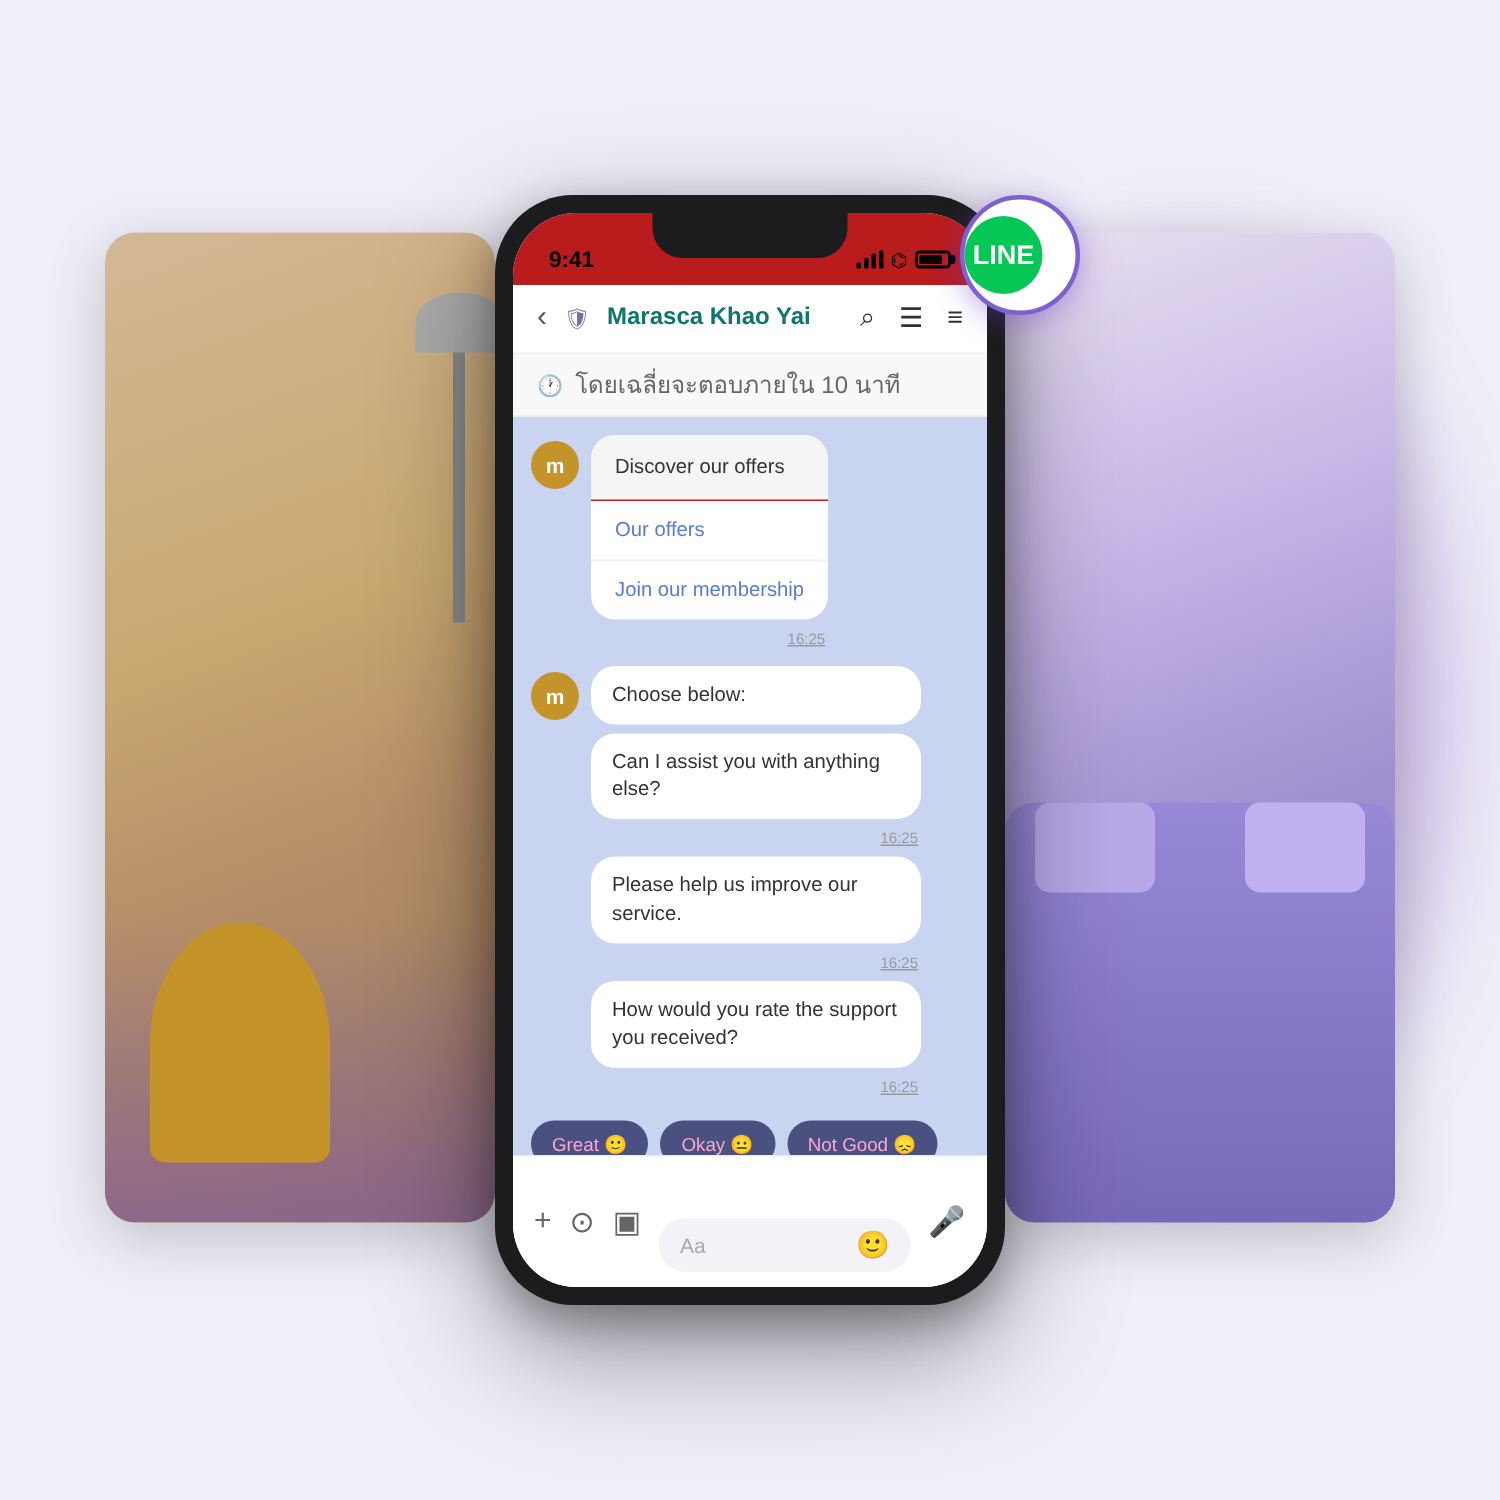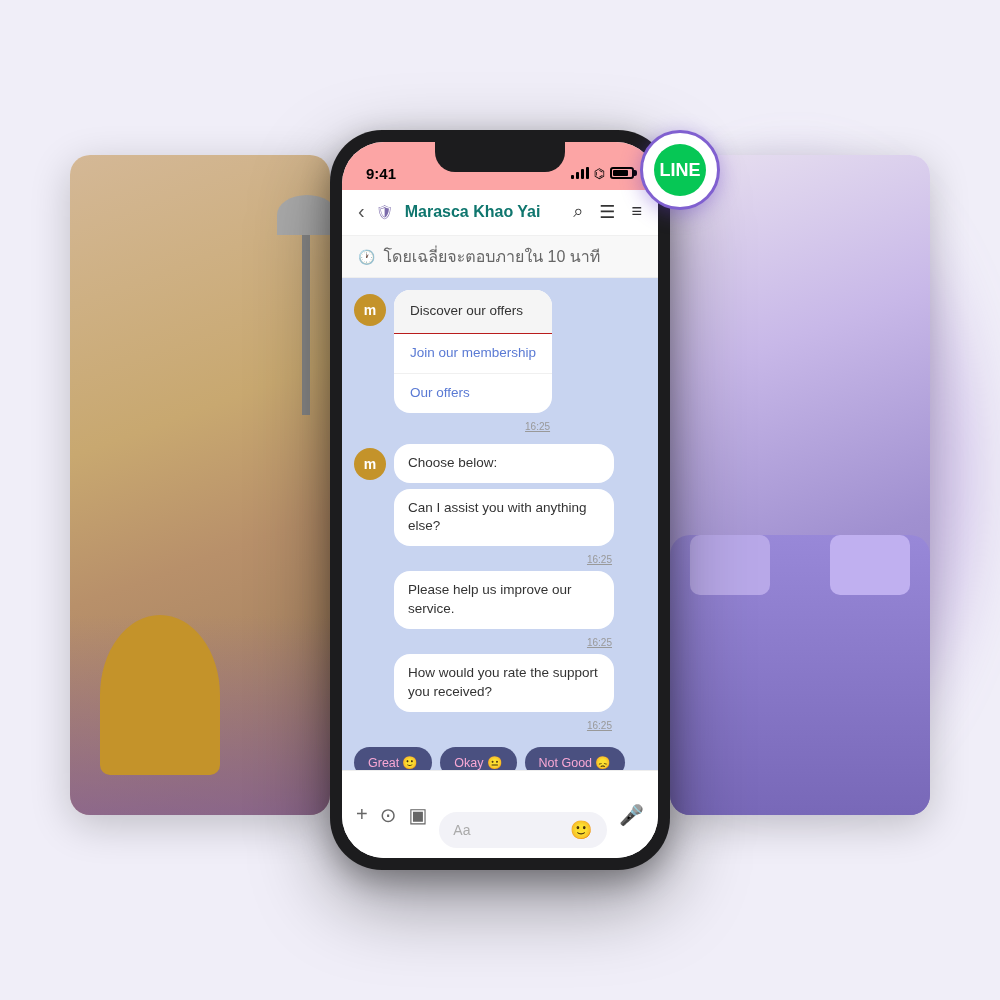--- a/index.html
+++ b/index.html
@@ -132,21 +132,20 @@
     .line-badge {
       position: absolute;
       right: 230px;
       top: 55px;
       width: 80px;
       height: 80px;
       background: white;
       border-radius: 50%;
       display: flex;
       align-items: center;
-      justify-content: center;
       box-shadow: 0 4px 20px rgba(100, 60, 200, 0.4);
       border: 3px solid #8060d0;
       z-index: 20;
     }
 
     .line-icon {
       width: 52px;
       height: 52px;
       background: #06C755;
       border-radius: 50%;
@@ -178,21 +177,21 @@
       height: 100%;
       background: #ffffff;
       border-radius: 42px;
       overflow: hidden;
       display: flex;
       flex-direction: column;
     }
 
     
     .status-bar {
-      background: #fca5a5;
+      background: #b91c1c;
       padding: 14px 24px 0;
       display: flex;
       justify-content: space-between;
       align-items: center;
       position: relative;
       min-height: 48px;
     }
 
     .notch {
       position: absolute;
@@ -535,22 +534,22 @@
 
       <div class="chat-area">
 
         <div class="bot-row">
           <div class="bot-avatar">
             <span>m</span>
           </div>
           <div class="messages-group">
             <div class="msg-bubble discover-card">
               <div class="discover-title">Discover our offers</div>
+              <div class="discover-link">Our offers</div>
               <div class="discover-link">Join our membership</div>
-              <div class="discover-link">Our offers</div>
             </div>
             <div class="msg-time">16:25</div>
           </div>
         </div>
 
         <div class="bot-row">
           <div class="bot-avatar">m</div>
           <div class="messages-group">
             <div class="msg-bubble">Choose below:</div>
             <div class="msg-bubble">Can I assist you with anything else?</div>

